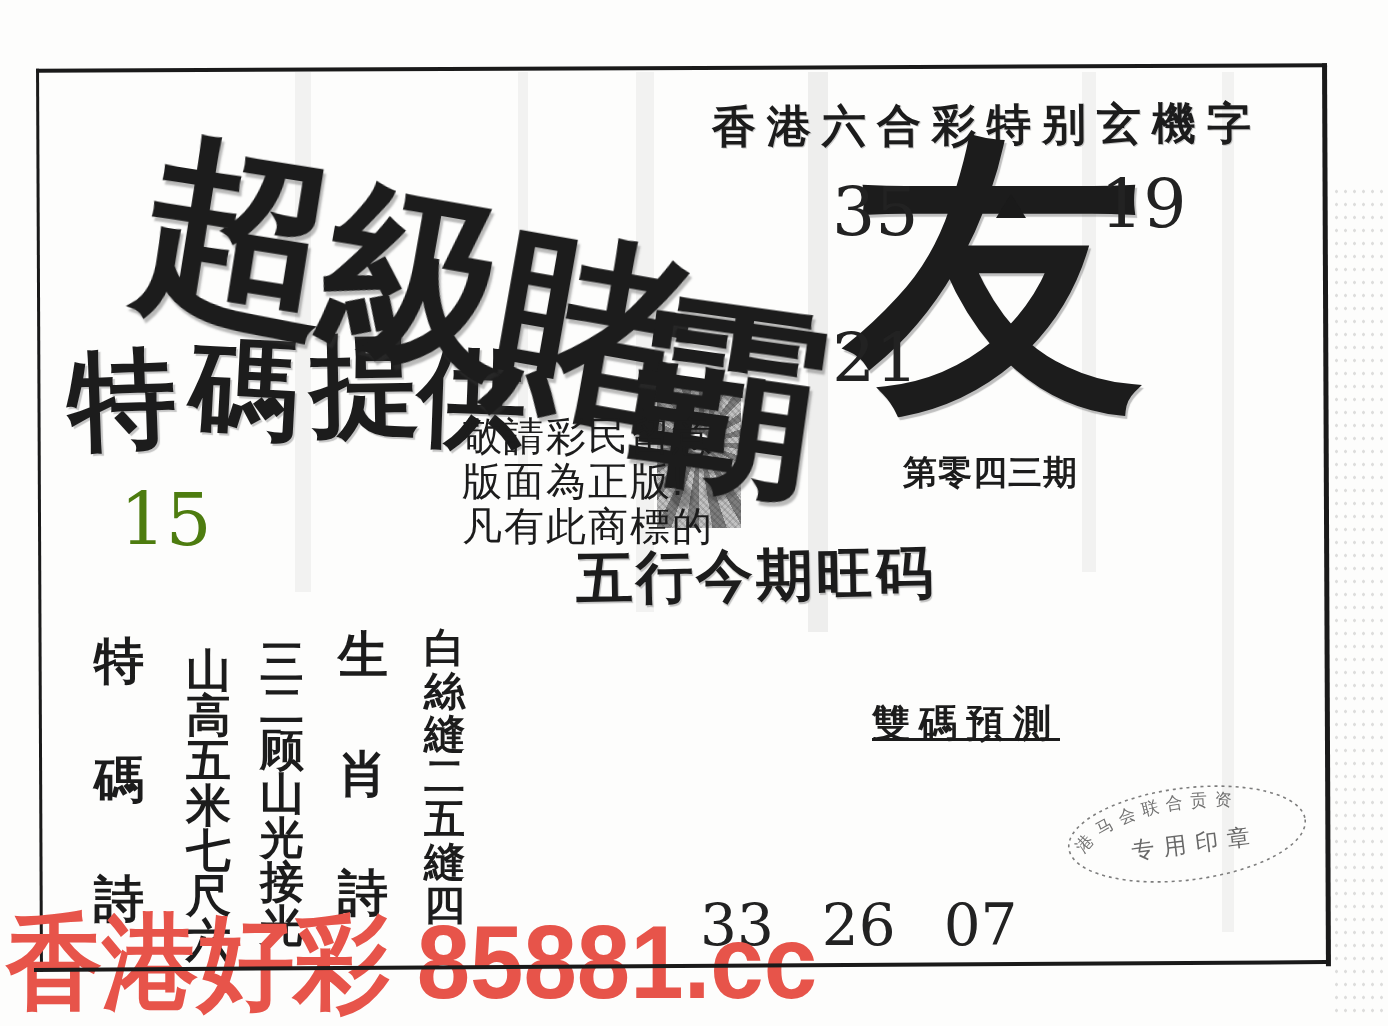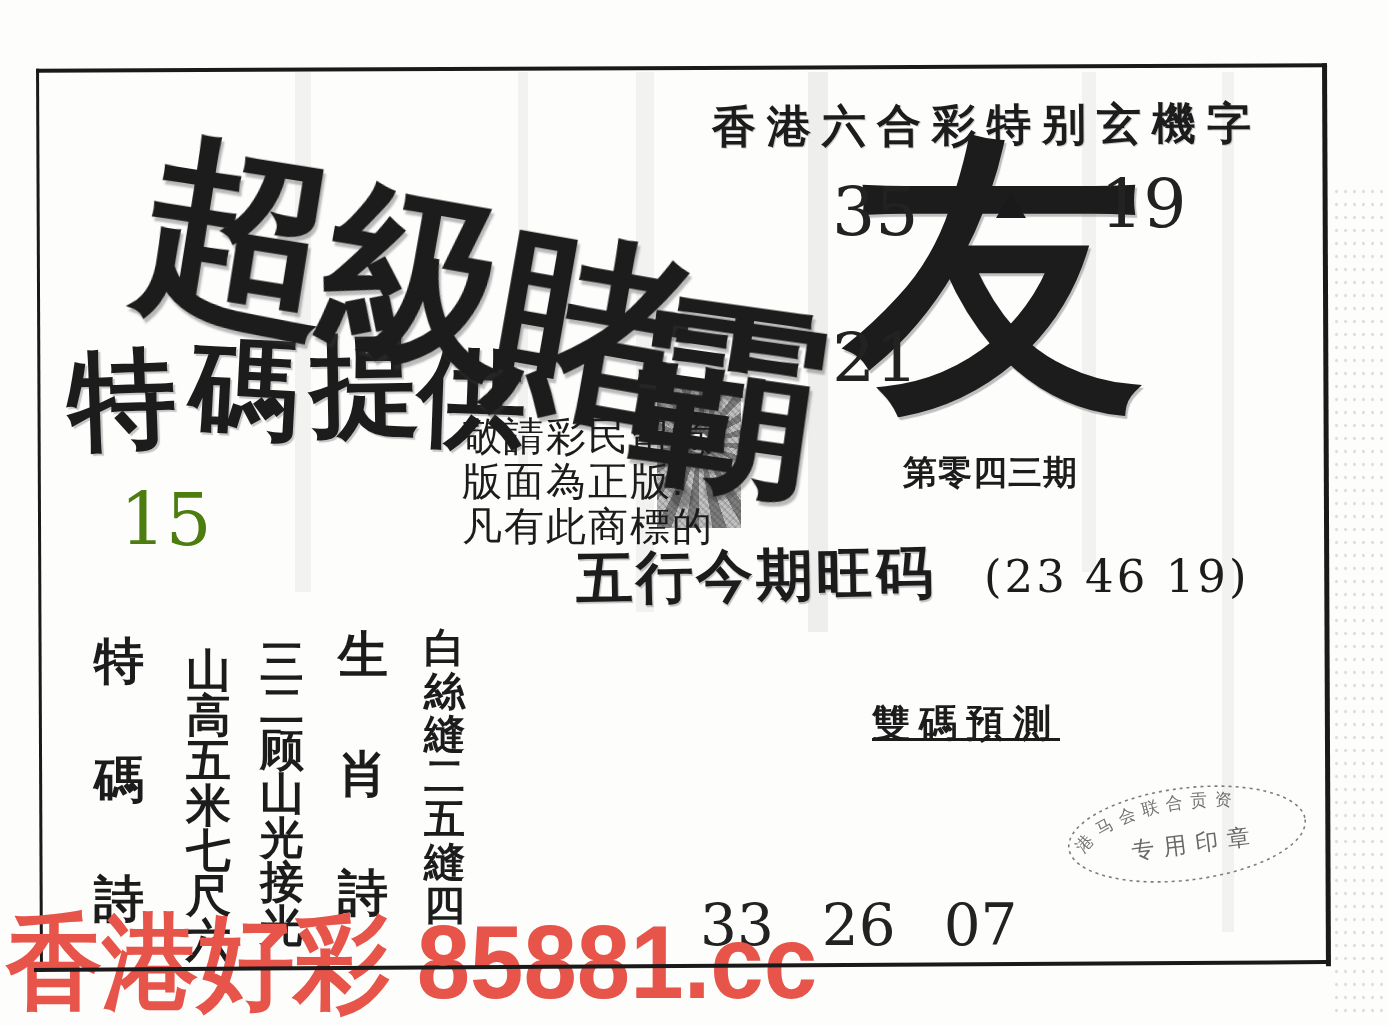--- a/index.html
+++ b/index.html
@@ -174,21 +174,20 @@
     <div>敬請彩民留意</div>
     <div>版面為正版!</div>
     <div>凡有此商標的</div>
   </div>
 
   <div class="trademark"></div>
 
   <div class="special15 num">15</div>
 
   <div class="wuxing-label cjk">五行今期旺码</div>
-  <div class="wuxing-nums num">(23 46  19)</div>
 
   <div class="shuangma-label cjk">雙碼預測</div>
   <div class="shuangma-nums num">
     <span>33</span>
     <span>26</span>
     <span>07</span>
   </div>
 
   <div class="vcol cjk col-special-label">
     <span>特</span>

